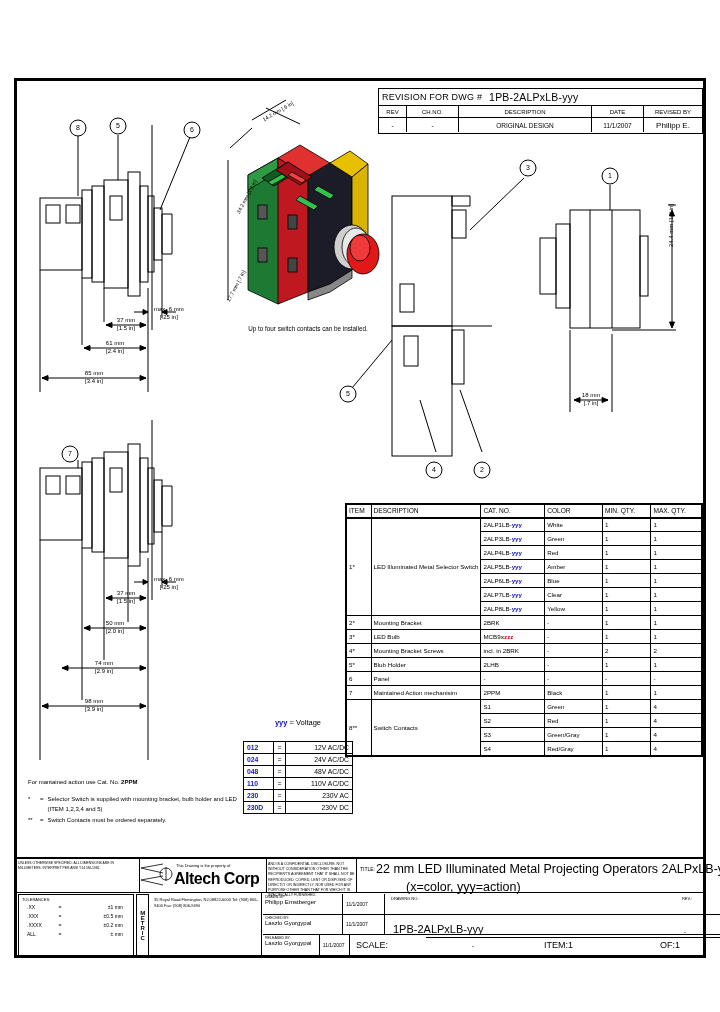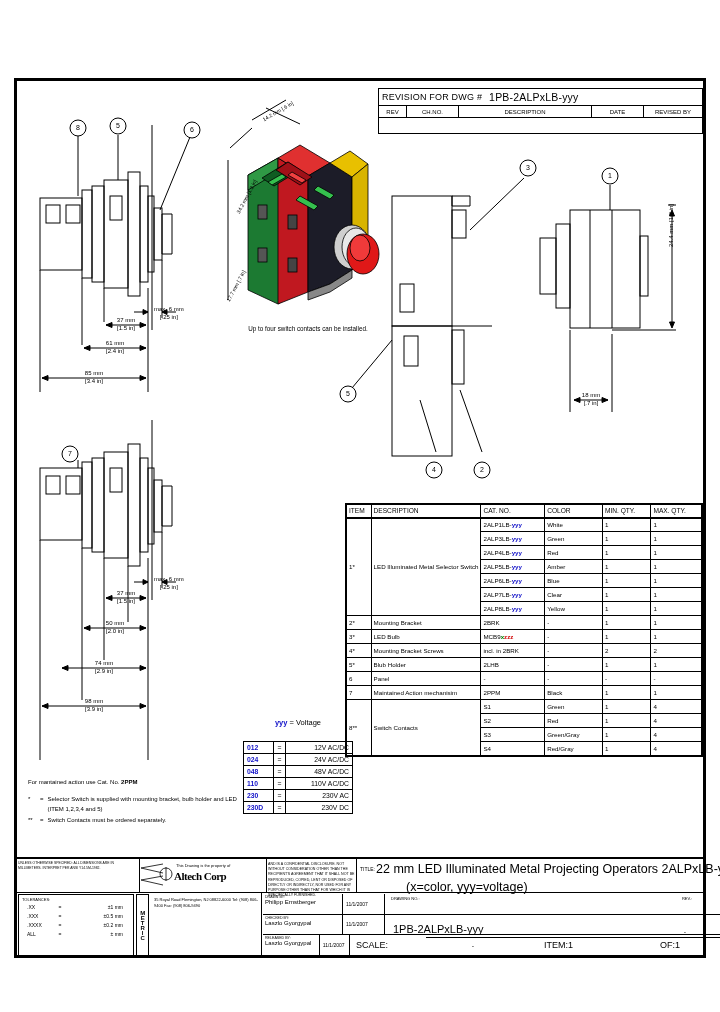--- a/index.html
+++ b/index.html
@@ -106,22 +106,22 @@
   .title-block {
     position:absolute; left:16px; top:857px;
     width:688px; height:99px;
     border-top: 2px solid #000;
   }
   .tb-copy { position:absolute; left:2px; top:2px; width:120px; font-size:3.4px; line-height:1.35; }
   .tb-proj { position:absolute; left:125px; top:3px; width:32px; height:28px; }
   .tb-logo-note { position:absolute; left:160px; top:4px; font-size:4px; }
   .tb-logo {
     position:absolute; left:158px; top:11px;
-    font-size:11px; font-weight:bold; letter-spacing:-0.5px;
-    font-family:Liberation Serif, serif;
+    font-size:16px; font-weight:bold; letter-spacing:-0.5px;
+    font-family:Liberation Sans, sans-serif;
     color:#000;
   }
   .tb-conf { position:absolute; left:252px; top:3px; width:88px; font-size:3.6px; line-height:1.45; }
   .tb-divider-v { position:absolute; background:#000; width:1px; }
   .tb-divider-h { position:absolute; background:#000; height:1px; }
 
   .tb-title {
     position:absolute; left:342px; top:2px; width:362px; height:42px;
   }
   .tb-title .lbl { position:absolute; left:2px; top:5px; font-size:5px; }
@@ -362,20 +362,27 @@
       <span>REVISION FOR DWG  #</span>
       <span class="big">1PB-2ALPxLB-yyy</span>
     </div>
     <div class="rev-row head">
       <div class="c-rev">REV</div>
       <div class="c-chno">CH.NO.</div>
       <div class="c-desc">DESCRIPTION</div>
       <div class="c-date">DATE</div>
       <div class="c-by">REVISED BY</div>
     </div>
+    <div class="rev-row data">
+      <div class="c-rev">-</div>
+      <div class="c-chno">-</div>
+      <div class="c-desc">ORIGINAL DESIGN</div>
+      <div class="c-date">11/1/2007</div>
+      <div class="c-by">Philipp E.</div>
+    </div>
   </div>
 
   <div class="tc" style="left:73px;  top:124px; width:10px; font-size:7px;">8</div>
   <div class="tc" style="left:113px; top:122px; width:10px; font-size:7px;">5</div>
   <div class="tc" style="left:187px; top:126px; width:10px; font-size:7px;">6</div>
   <div class="tc" style="left:65px;  top:450px; width:10px; font-size:7px;">7</div>
   <div class="tc" style="left:605px; top:172px; width:10px; font-size:7px;">1</div>
   <div class="tc" style="left:523px; top:164px; width:10px; font-size:7px;">3</div>
   <div class="tc" style="left:343px; top:390px; width:10px; font-size:7px;">5</div>
   <div class="tc" style="left:429px; top:466px; width:10px; font-size:7px;">4</div>
@@ -654,21 +661,21 @@
     </svg>
 
     <div class="tb-logo-note">This Drawing is the property of</div>
     <div class="tb-logo">Altech Corp</div>
 
     <div class="tb-conf">AND IS A CONFIDENTIAL DISCLOSURE. NOT WITHOUT CONSIDERATION OTHER THAN THE RECIPIENT'S AGREEMENT THAT IT SHALL NOT BE REPRODUCED, COPIED, LENT OR DISPOSED OF DIRECTLY OR INDIRECTLY, NOR USED FOR ANY PURPOSE OTHER THAN THAT FOR WHICH IT IS SPECIFICALLY FURNISHED.</div>
 
     <div class="tb-title">
       <div class="lbl">TITLE:</div>
       <div class="l1">22 mm LED Illuminated Metal Projecting Operators 2ALPxLB-yyy</div>
-      <div class="l2">(x=color, yyy=voltage)</div>
+      <div class="l2">(x=color, yyy=action)</div>
     </div>
 
     <div class="tol-box">
       <div class="tol-head">TOLERANCES:</div>
       <div id="tol-body">
           <div class="tol-row">
             <span class="tol-a">.XX</span>
             <span class="tol-b">=</span>
             <span class="tol-c">±1 mm</span>
           </div>

